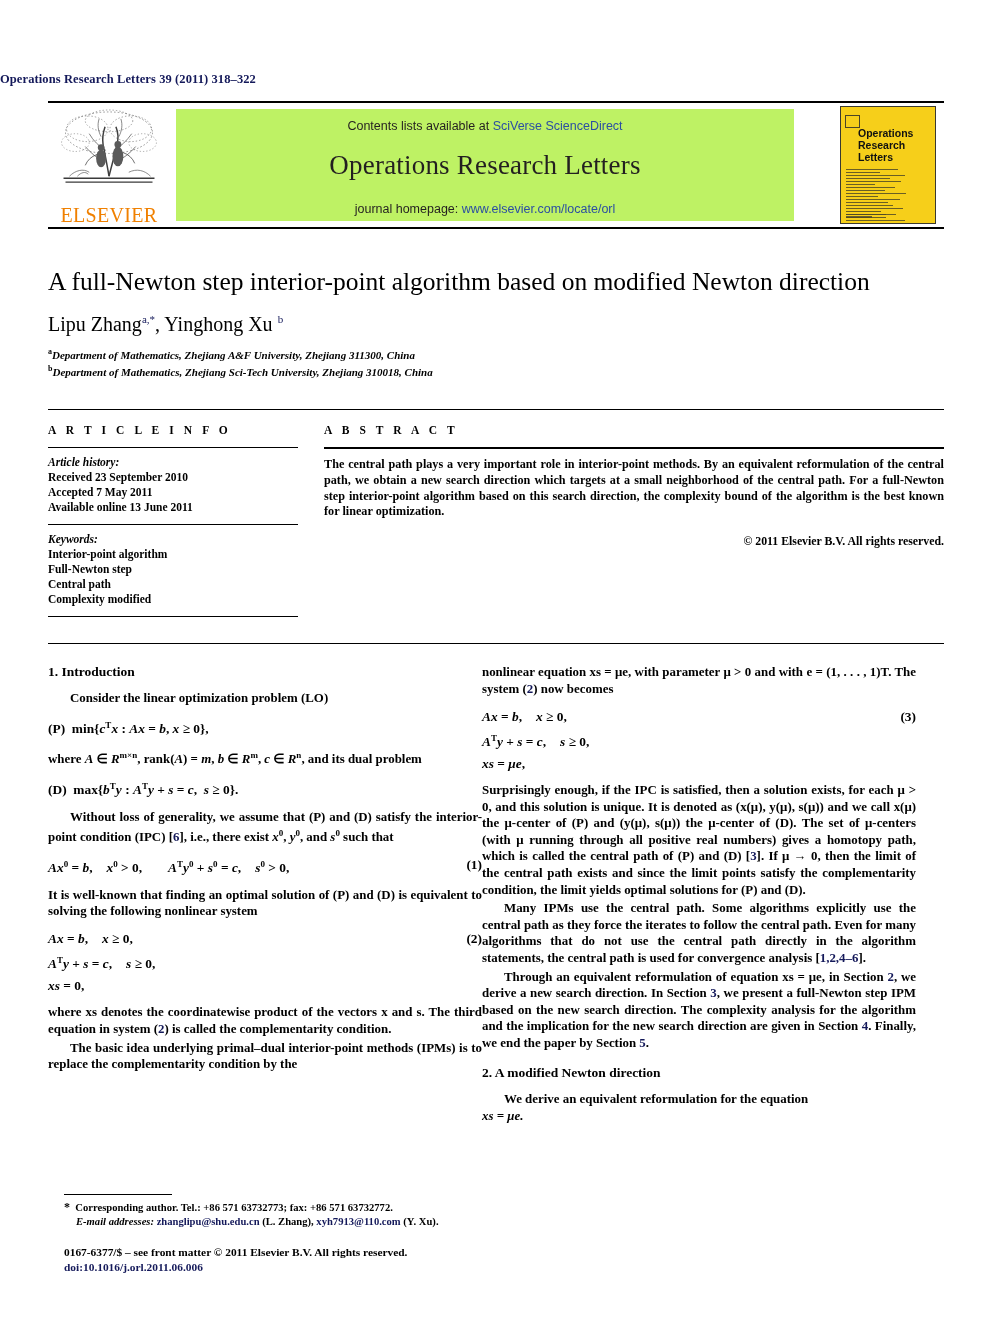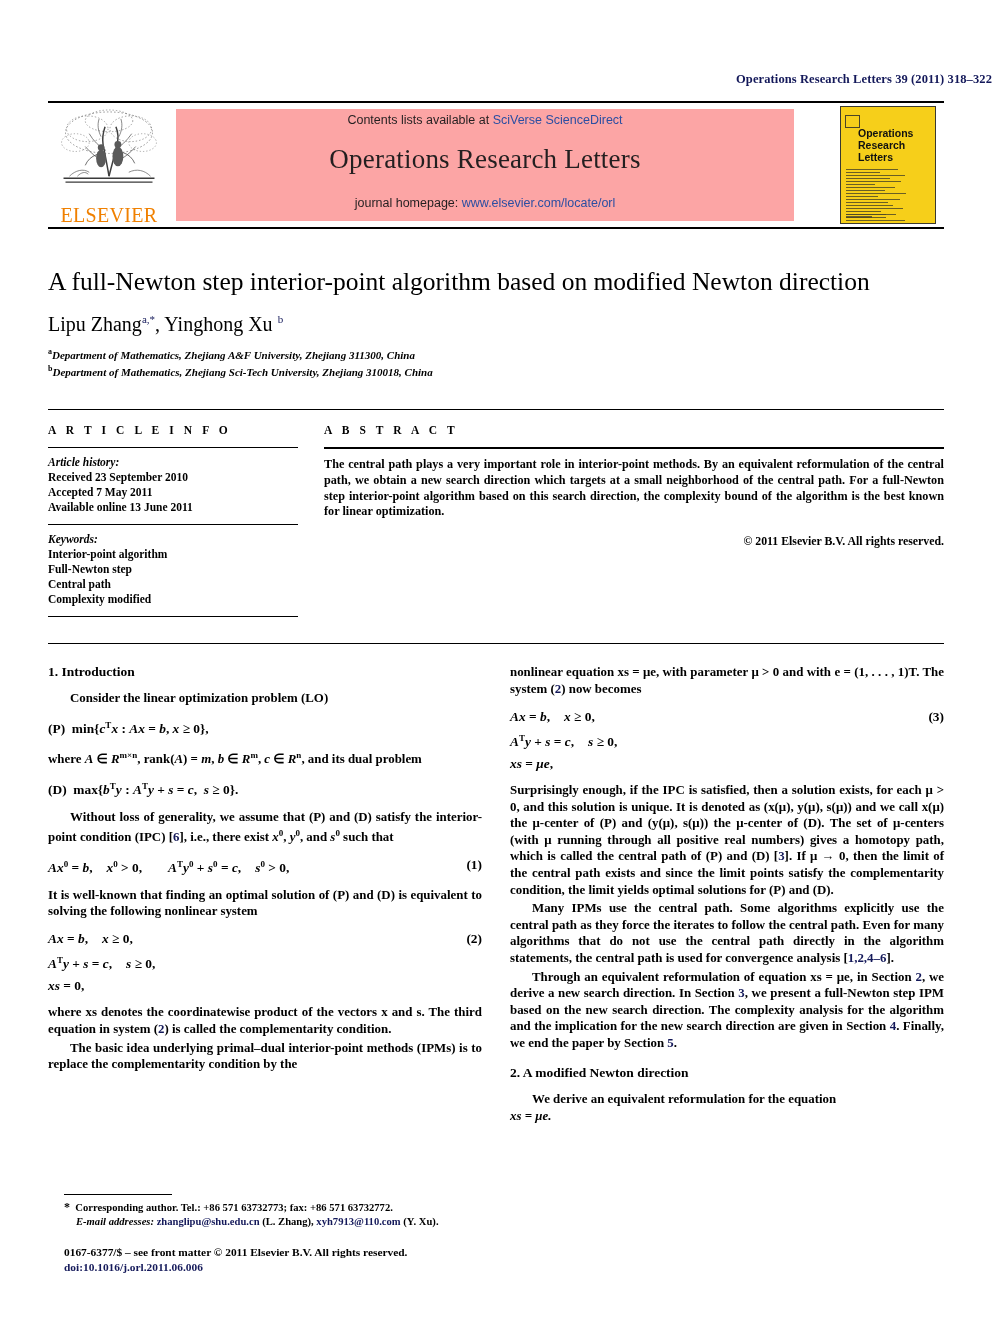--- a/index.html
+++ b/index.html
@@ -17,21 +17,21 @@
   }
   .page {
     position: relative;
     width: 992px;
     height: 1323px;
     padding: 0;
   }
 
   
   .runhead {
-    text-align: right;
+    text-align: left;
     font-family: "Liberation Serif", serif;
     font-weight: bold;
     font-size: 12.5px;
     color: #14195a;
     padding-top: 72px;
     letter-spacing: .1px;
   }
 
   
   .masthead {
@@ -57,26 +57,26 @@
   .elsevier-word {
     font-family: "Liberation Serif", serif;
     font-size: 20px;
     letter-spacing: .3px;
     color: #f08000;
     font-weight: 400;
     margin-top: 10px;
   }
   .banner {
     flex: 1 1 auto;
-    background: #fca5a5;
+    background: #bef264;
     margin: 6px 0 6px 6px;
     display: flex;
     flex-direction: column;
     align-items: center;
-    justify-content: flex-start;
+    justify-content: center;
     position: relative;
   }
   .contents-line {
     font-family: "Liberation Sans", sans-serif;
     font-size: 12.5px;
     color: #231f20;
     margin-top: 4px;
   }
   .contents-line .sd-link { color: #2b4ea2; }
   .journal-title {
@@ -222,21 +222,20 @@
     text-align: right;
     margin-top: 14px;
   }
 
   
   .body-wrap {
     margin: 26px 48px 0 48px;
     border-top: 1.6px solid #000;
     padding-top: 20px;
     display: flex;
-    gap: 28px;
   }
   .bcol { width: 434px; flex: 0 0 434px; }
   h2.sec {
     font-family: "Liberation Serif", serif;
     font-size: 13.5px;
     font-weight: bold;
     margin: 0 0 10px 0;
   }
   p.para {
     font-family: "Liberation Serif", serif;

